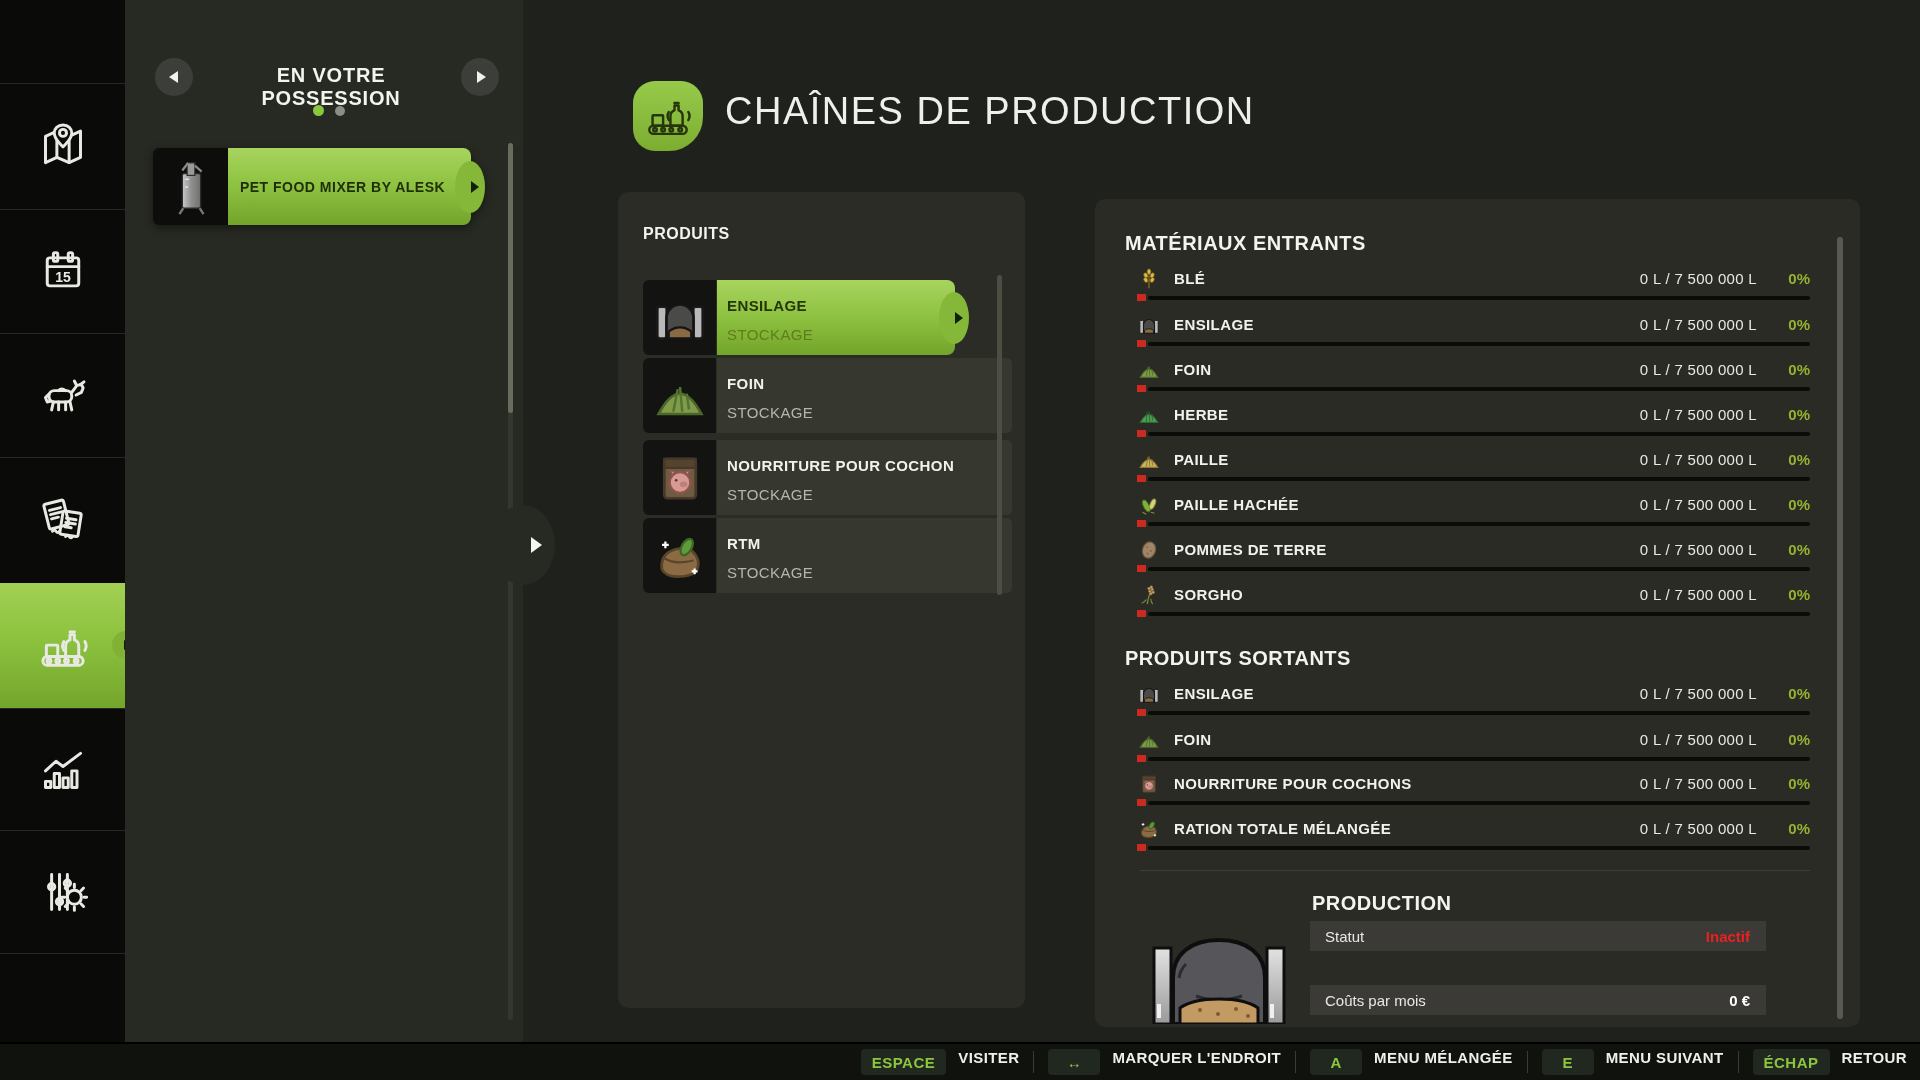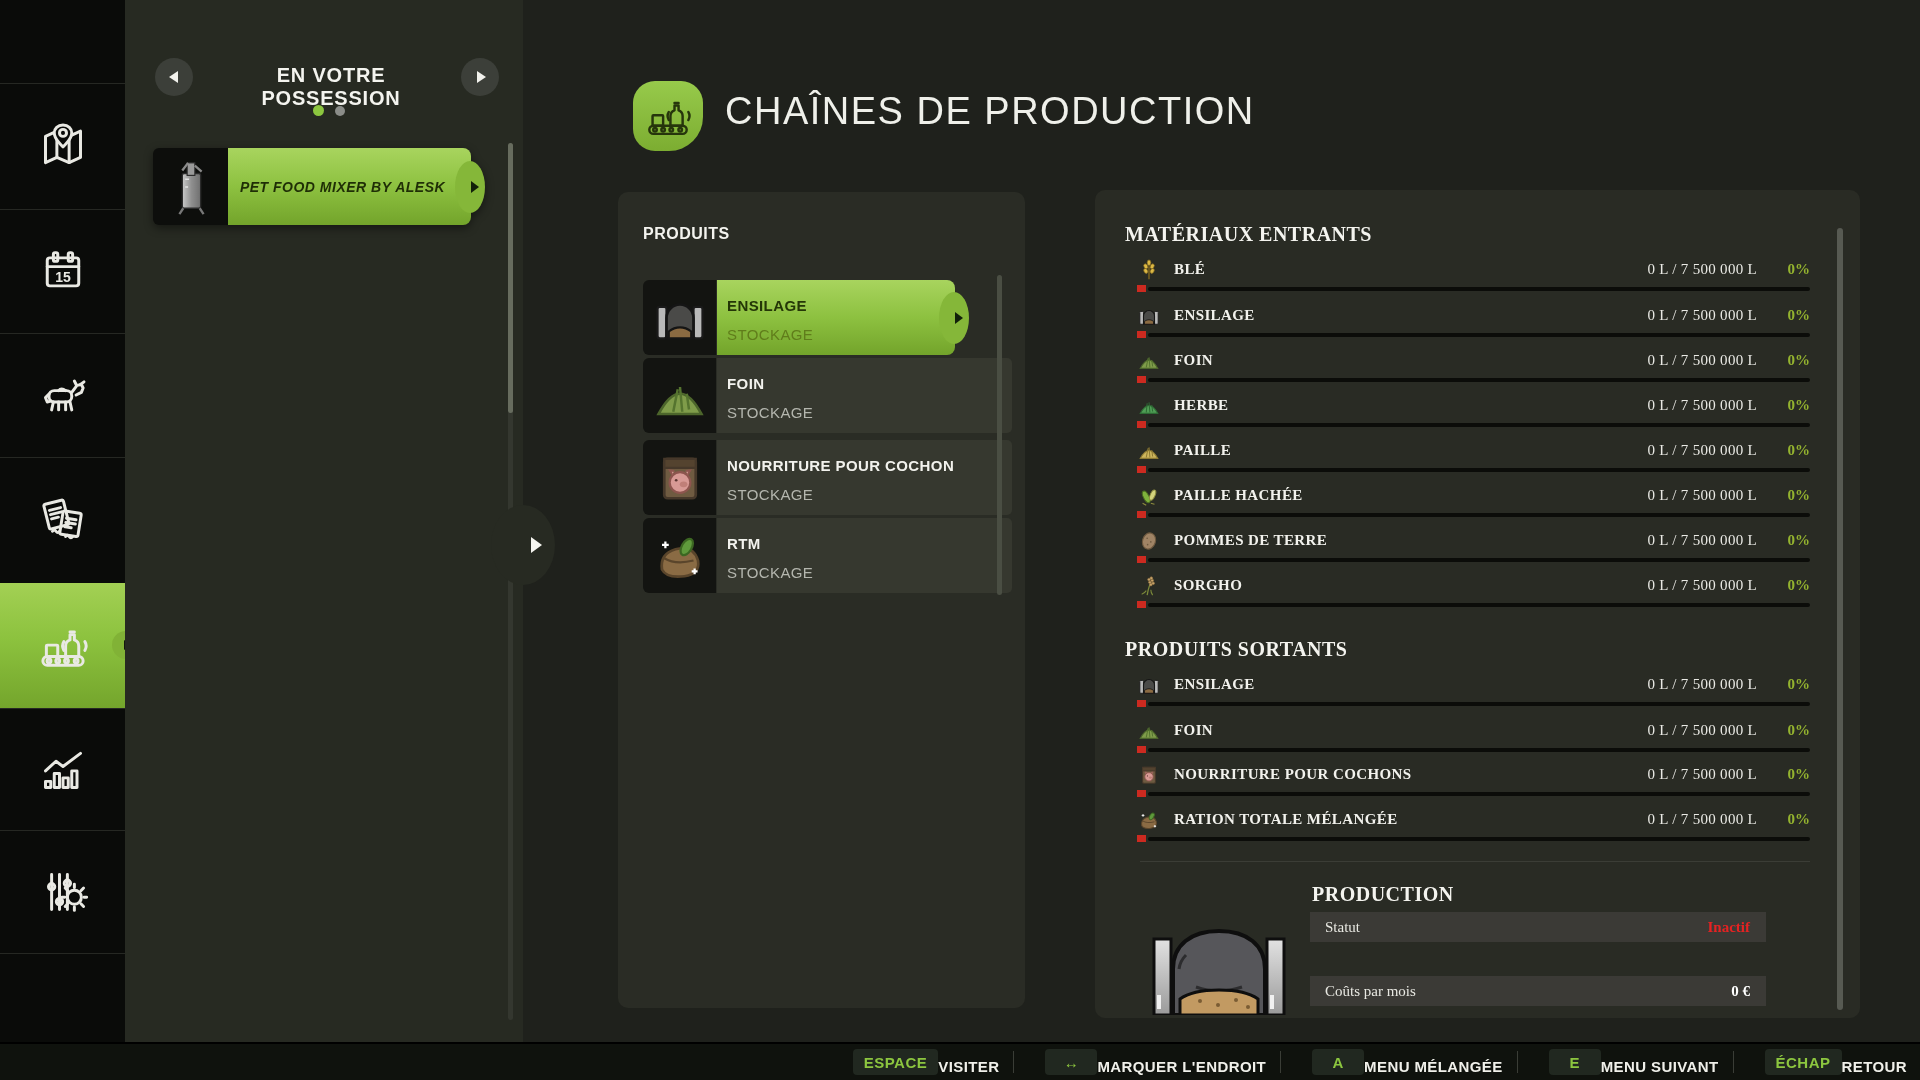--- a/index.html
+++ b/index.html
@@ -23,21 +23,21 @@
               display:flex;align-items:center;justify-content:center;cursor:pointer;}
   .tri-l{width:0;height:0;border-top:6px solid transparent;border-bottom:6px solid transparent;border-right:9px solid #f2f2ed;margin-right:2px;}
   .tri-r{width:0;height:0;border-top:6px solid transparent;border-bottom:6px solid transparent;border-left:9px solid #f2f2ed;margin-left:2px;}
   #ptitle{left:215px;top:64px;width:232px;text-align:center;font-size:20px;font-weight:bold;letter-spacing:.8px;color:#f4f4ef;}
   .dot{position:absolute;border-radius:50%;}
   #possession-item{left:153px;top:148px;width:328px;height:77px;cursor:pointer;filter:drop-shadow(0 3px 5px rgba(0,0,0,.45));}
   #pi-icon{position:absolute;left:0;top:0;width:75px;height:77px;background:#0d0e0c;border-radius:6px 0 0 6px;
            display:flex;align-items:center;justify-content:center;}
   #pi-body{position:absolute;left:75px;top:0;width:243px;height:77px;
            background:linear-gradient(180deg,#a8d45e 0%,#8dc140 50%,#73a42b 100%);
-           border-radius:0 8px 8px 0;display:flex;align-items:center;justify-content:center;font-style:italic;}
+           border-radius:0 8px 8px 0;display:flex;align-items:center;justify-content:center;}
   .bump{position:absolute;right:-14px;top:50%;transform:translateY(-50%);width:30px;height:52px;border-radius:50%;background:#85b739;}
   .bump-arrow{position:absolute;right:-8px;top:50%;transform:translateY(-50%);width:0;height:0;
               border-top:6px solid transparent;border-bottom:6px solid transparent;border-left:8px solid #11200a;}
   #pi-label{position:relative;font-size:14px;font-weight:bold;letter-spacing:.5px;color:#1f2e06;padding-right:14px;}
   .vscroll{position:absolute;border-radius:3px;}
 
   
   #edge-bump{left:491px;top:505px;width:64px;height:80px;border-radius:50%;background:#272a22;}
   #edge-bump i{position:absolute;left:40px;top:32px;width:0;height:0;
                border-top:8px solid transparent;border-bottom:8px solid transparent;border-left:11px solid #f5f5f0;}
@@ -56,40 +56,40 @@
              display:flex;align-items:center;justify-content:center;}
   .prod-icon svg{width:54px;height:54px;}
   .prod-body{position:absolute;left:74px;top:0;width:295px;height:75px;background:#36382f;border-radius:0 5px 5px 0;}
   .prod-body.sel{width:238px;background:linear-gradient(180deg,#a8d45e 0%,#8dc140 50%,#73a42b 100%);border-radius:0 8px 8px 0;}
   .pt{position:absolute;left:84px;top:17px;font-size:15px;font-weight:bold;letter-spacing:.4px;color:#f2f2ed;}
   .ps{position:absolute;left:84px;top:46px;font-size:15px;letter-spacing:.4px;color:#b4b6ae;}
   .prod-item.selected .pt{color:#243607;}
   .prod-item.selected .ps{color:#607d1b;}
 
   
-  #details-panel{left:1095px;top:190px;width:765px;height:828px;background:#292b24;border-radius:10px;font-family:Liberation Serif, serif;}
+  #details-panel{left:1095px;top:199px;width:765px;height:828px;background:#292b24;border-radius:10px;}
   .sec-h{position:absolute;font-size:20px;font-weight:bold;letter-spacing:.5px;color:#f4f4ef;}
   .mrow{position:absolute;left:41px;width:674px;height:40px;}
   .mrow svg{position:absolute;left:2px;top:2px;width:22px;height:22px;}
   .rlabel{position:absolute;left:38px;top:4px;font-size:15px;font-weight:bold;letter-spacing:.4px;color:#f2f2ed;}
   .rval{position:absolute;right:53px;top:4px;font-size:15px;color:#e9e9e4;letter-spacing:.3px;}
   .rpct{position:absolute;right:0;top:4px;font-size:15px;font-weight:bold;color:#94b32f;}
   .rbar{position:absolute;left:12px;right:0;top:30px;height:4px;background:#0b0c09;border-radius:2px;}
   .rred{position:absolute;left:-11px;top:-2px;width:9px;height:7px;background:#cc2a20;}
   #divider{position:absolute;left:45px;top:671px;width:670px;height:1px;background:#3b3d36;}
   .ptable-row{position:absolute;left:215px;width:456px;height:30px;display:flex;align-items:center;}
   .ptable-row.lt{background:#3b3a36;}
   .tl{margin-left:15px;font-size:15px;color:#e8e8e2;}
   .tv{margin-left:auto;margin-right:16px;font-size:15px;font-weight:bold;color:#fff;}
   .tv.red{color:#e62222;}
 
   
   #footer{left:0;top:1042px;width:1920px;height:38px;background:#0f120d;border-top:2px solid #000;
           display:flex;align-items:center;justify-content:flex-end;padding-right:13px;box-sizing:border-box;}
-  .hint{display:flex;align-items:flex-end;cursor:pointer;margin-left:17px;}
+  .hint{display:flex;align-items:flex-start;gap:12px;cursor:pointer;}
   .kbadge{background:#212820;border-radius:4px;height:26px;min-width:30px;padding:0 11px;display:flex;align-items:center;justify-content:center;
           color:#8cc63f;font-size:15px;font-weight:bold;letter-spacing:.5px;}
   .hlabel{font-size:15px;font-weight:bold;letter-spacing:.4px;color:#f0f0ea;}
   .hsep{width:1px;height:22px;background:#3a3d36;margin:0 14px;}
 </style>
 </head>
 <body>
 
 <div id="stage">
 

